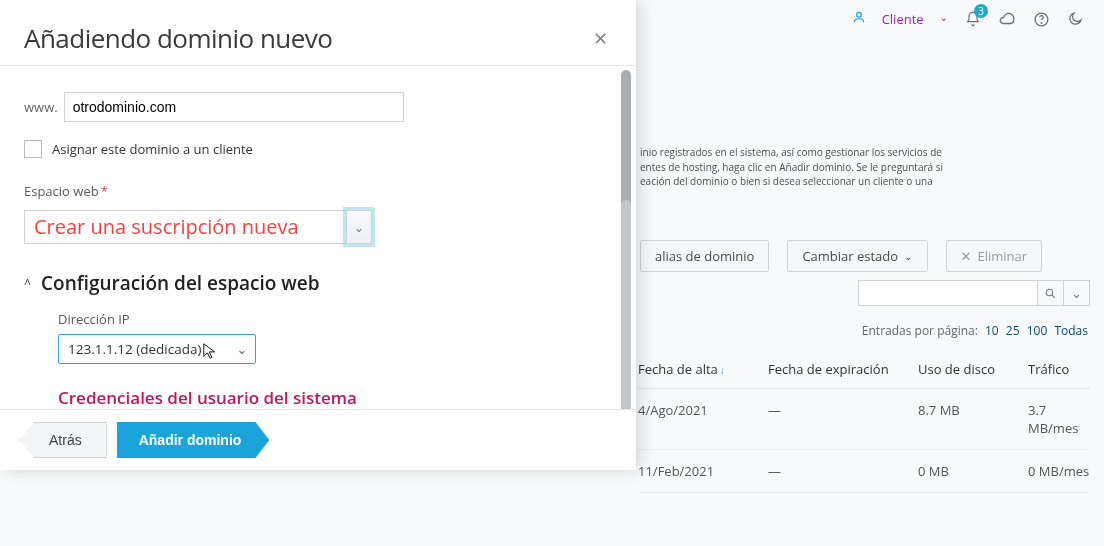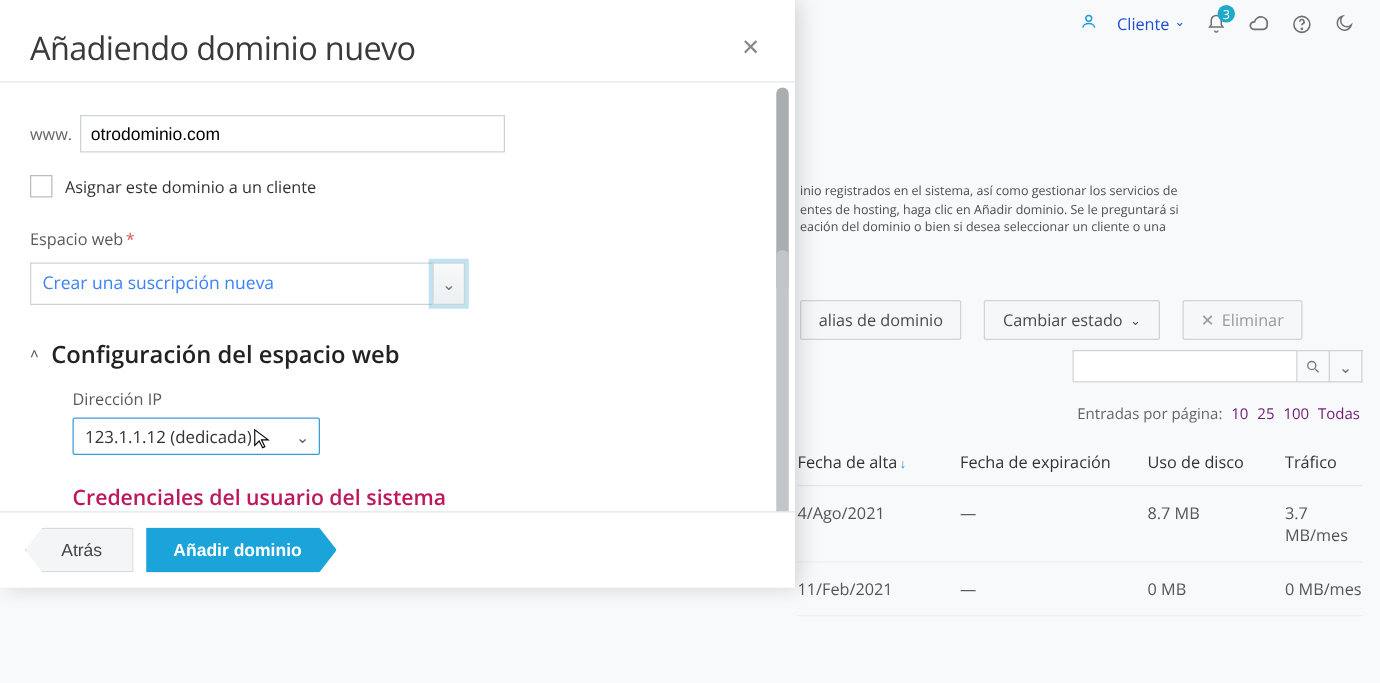--- a/index.html
+++ b/index.html
@@ -29,21 +29,21 @@
   }
   .bg-topbar {
     position: absolute;
     top: 10px; right: 20px;
     display: flex;
     align-items: center;
     gap: 16px;
     font-size: 13px;
     color: #6f6f6f;
   }
-  .bg-topbar .client-link { color: #1d4ed8; display:flex; gap:4px; cursor:pointer;}
+  .bg-topbar .client-link { color: #a21caf; display:flex; gap:16px; cursor:pointer;}
   .bg-icon { width: 18px; height: 18px; display:inline-flex; align-items:center; justify-content:center; font-size:15px; color:#6f6f6f; position:relative;}
   .bg-icon.bell .badge {
     position:absolute; top:-6px; right:-6px;
     background:#20a8c9; color:#fff; border-radius:50%;
     font-size:10px; width:14px; height:14px; line-height:14px; text-align:center;
   }
   .bg-desc {
     position:absolute;
     top:145px; left:640px; right:30px;
     font-size:10px; line-height:1.45;
@@ -78,21 +78,21 @@
   }
   .bg-search-menu {
     width:26px; height:26px; border:1px solid #cfd3d6; border-left:none;
     display:flex; align-items:center; justify-content:center; color:#777;
   }
   .bg-pager {
     position:absolute;
     top:322px; right:16px;
     font-size:12px; color:#666;
   }
-  .bg-pager a { color:#701a75; margin-left:4px; }
+  .bg-pager a { color:#0c4a6e; margin-left:4px; }
   .bg-table {
     position:absolute;
     top:350px; left:638px; right:14px;
     font-size:13px;
   }
   .bg-table-head, .bg-table-row {
     display:grid;
     grid-template-columns: 120px 140px 100px 70px 20px;
     gap:10px;
     padding:12px 0;
@@ -145,21 +145,21 @@
   .chk-box { width:18px; height:18px; border:1px solid #b7bcbf; }
   .field-block { margin-bottom:14px; }
   .select-box {
     margin-top:10px;
     display:flex; align-items:stretch; height:34px;
     width:348px;
   }
   .select-box .sel-text {
     border:1px solid #cfd3d6; border-right:none;
     flex:1; padding:0 9px; display:flex; align-items:center;
-    font-size:14px; color:#3b82f6;
+    font-size:20px; color:#ef4444;
   }
   .select-box .sel-btn {
     width:26px; border:1px solid #cfd3d6;
     background:linear-gradient(#f7f9fa,#ecf0f2);
     display:flex; align-items:center; justify-content:center; color:#777;
     box-shadow:0 0 0 3px rgba(74,174,219,.35);
   }
 
   .section-head {
     display:flex; align-items:center; gap:10px;

